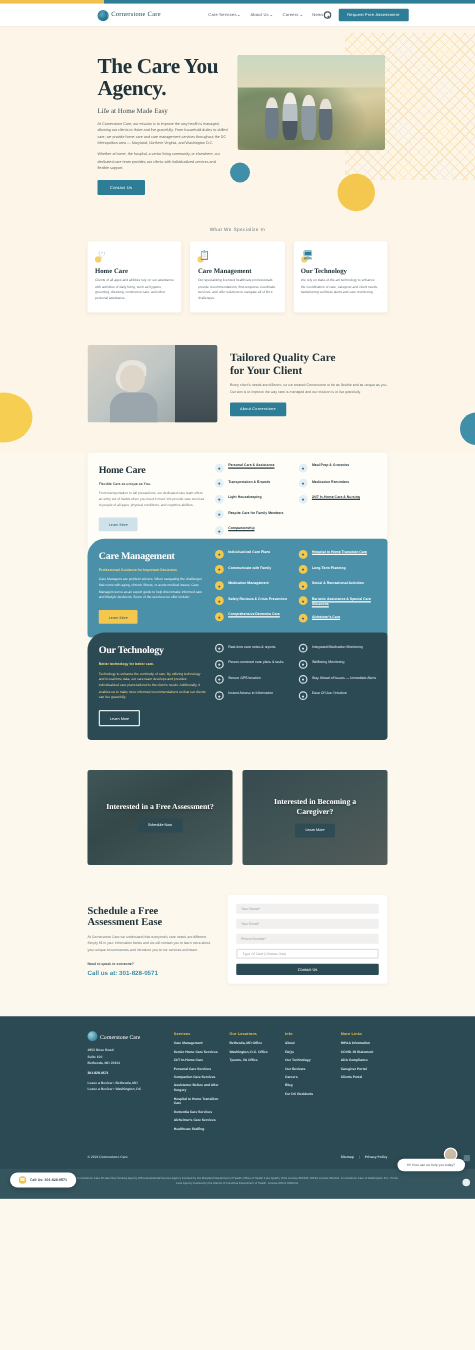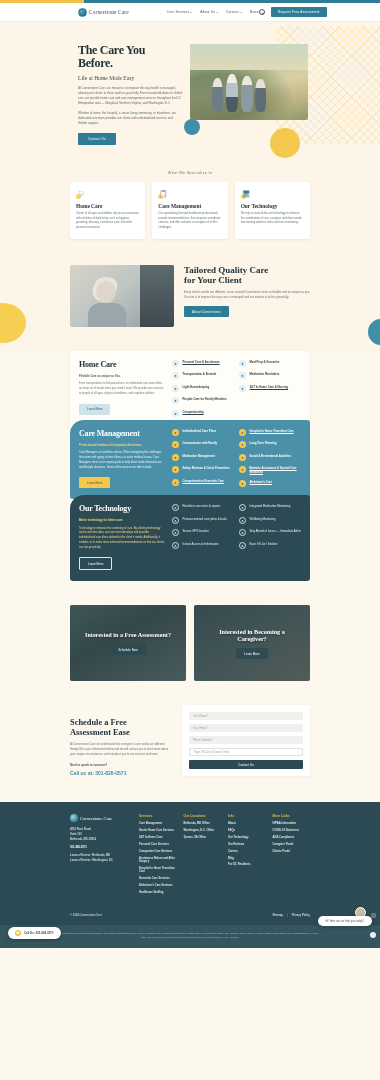--- a/index.html
+++ b/index.html
@@ -52,21 +52,21 @@
   .hero { position:relative; background:#fdf6e8; padding: 16px 0 22px; overflow:hidden; }
   .hero-pattern {
     position:absolute; right:-6px; top:4px; width:110px; height:118px; opacity:.5;
     background-image:
       repeating-linear-gradient(45deg, transparent 0 5px, #f2d79a 5px 5.8px),
       repeating-linear-gradient(-45deg, transparent 0 5px, #f2d79a 5px 5.8px);
     border-radius: 4px;
   }
   .hero-inner { position:relative; display:flex; padding:0 22px 0 78px; gap:8px; }
   .hero-left { width: 104px; padding-top:6px; }
-  h1.hero-title { font-family:"Liberation Serif",serif; font-size:12px; line-height:1.08; color:#21333b; font-weight:700; letter-spacing:-.3px; }
+  h1.hero-title { font-family:"Liberation Serif",serif; font-size:17px; line-height:1.08; color:#21333b; font-weight:700; letter-spacing:-.3px; }
   .hero-sub { font-family:"Liberation Serif",serif; font-size:5.6px; color:#3b4c54; margin-top:5px; }
   .hero-p { font-size:2.95px; line-height:1.75; color:#5c6a70; margin-top:5px; }
   .hero-p.second { margin-top:4px; }
   .btn-primary {
     display:inline-block; background:#2e7d96; color:#fff; font-size:3.2px;
     padding:4px 10px; border-radius:1px; margin-top:7px; letter-spacing:.2px; border:none; cursor:pointer;
     font-family:"Liberation Sans",sans-serif;
   }
   .hero-right { position:relative; width: 120px; }
   .hero-photo {
@@ -96,21 +96,21 @@
   .c3-icon { width:11px;height:11px; position:relative; margin-bottom:4px; }
   .c3-icon .blob{position:absolute;width:5px;height:5px;border-radius:50%;background:#f3c84e;left:0;bottom:0;opacity:.85;}
   .c3-icon .gl{position:absolute;inset:0;display:flex;align-items:center;justify-content:center;font-size:7px;color:#2e7d96;}
   .c3-title { font-family:"Liberation Serif",serif; font-size:5.4px; color:#21333b; font-weight:700; margin-bottom:3px; }
   .c3-body { font-size:2.7px; line-height:1.75; color:#66747a; }
 
   
   .tailored { background:#fdf6e8; padding: 6px 0 24px; position:relative; overflow:hidden; }
   .blob-left { position:absolute; left:-20px; top:44px; width:46px;height:40px;border-radius:50%;background:#f6cf52; }
   .blob-right { position:absolute; right:-14px; top:60px; width:26px;height:26px;border-radius:50%;background:#3f8fa8; }
-  .tail-inner { position:relative; display:flex; gap:10px; padding:0 70px; }
+  .tail-inner { position:relative; display:flex; gap:10px; padding:0 70px; align-items:center; }
   .tail-photo {
     width:104px;height:62px;border-radius:2px; flex:none;
     background:
       radial-gradient(circle at 32% 42%, #ece6dd 0 13%, transparent 14%),
       linear-gradient(140deg,#d8d2c6 0%, #bfc6c4 45%, #8d9a9e 100%);
     position:relative; overflow:hidden;
   }
   .tp-head{position:absolute;left:26px;top:16px;width:20px;height:22px;border-radius:50%;background:#ded6c9;}
   .tp-hair{position:absolute;left:25px;top:12px;width:22px;height:13px;border-radius:50% 50% 0 0;background:#e8e4de;}
   .tp-body{position:absolute;left:18px;bottom:0;width:38px;height:24px;border-radius:12px 12px 0 0;background:#9aa6ab;}
@@ -170,21 +170,21 @@
     flex:1; height:76px; border-radius:2px; position:relative; overflow:hidden;
     display:flex; flex-direction:column; align-items:center; justify-content:center; gap:5px;
   }
   .cta.a { background: linear-gradient(150deg,#5a6f68 0%, #46564f 40%, #6b7a72 100%); }
   .cta.b { background: linear-gradient(150deg,#4a5b5c 0%, #5d6b64 45%, #7d7a6c 100%); }
   .cta:after{content:"";position:absolute;inset:0;background:rgba(32,56,66,.45);}
   .cta-t { position:relative; z-index:2; font-family:"Liberation Serif",serif; font-size:6.2px; color:#fff; font-weight:700; text-align:center; line-height:1.25; padding:0 10px; text-shadow:0 1px 2px rgba(0,0,0,.4); }
   .cta-b { position:relative; z-index:2; background:rgba(44,74,84,.85); color:#fff; font-size:3px; padding:3.5px 8px; border-radius:1px; border:none; cursor:pointer; font-family:"Liberation Sans",sans-serif; }
 
   
-  .sched { display:flex; gap:10px; padding: 0 70px 26px; align-items:flex-end; }
+  .sched { display:flex; gap:10px; padding: 0 70px 26px; align-items:center; }
   .sched-left { width:102px; padding-top:2px; }
   .sched-title { font-family:"Liberation Serif",serif; font-size:8.4px; line-height:1.12; color:#21333b; font-weight:700; }
   .sched-p { font-size:2.8px; line-height:1.8; color:#66747a; margin-top:5px; }
   .sched-q { font-size:2.8px; color:#4a5b62; margin-top:6px; font-weight:700; }
   .sched-call { font-size:5px; color:#21333b; font-weight:700; margin-top:3px; }
   .sched-call span { color:#3f8fa8; }
   .sched-right { flex:1; background:#fff; padding:7px; border-radius:2px; box-shadow:0 1px 3px rgba(60,50,20,.06); }
   .fld { background:#f1f0ee; height:8px; border-radius:1px; display:flex; align-items:center; padding:0 4px; margin-bottom:4px; font-size:2.8px; color:#9aa1a4; }
   .fld.sel { background:#fff; border:.6px solid #e3e1dd; }
   .f-submit { background:#2c4a54; color:#fff; height:9px; border-radius:1px; display:flex;align-items:center;justify-content:center; font-size:3.2px; margin-top:3px; border:none; width:100%; cursor:pointer; font-family:"Liberation Sans",sans-serif; }
@@ -255,21 +255,21 @@
     <button class="btn-hdr">Request Free Assessment</button>
   </div>
 </div>
 
 <section class="hero">
   <div class="hero-pattern"></div>
   <div class="hero-inner">
     <div class="hero-left">
       <h1 class="hero-title">
         <span>The Care You</span><br>
-        <span>Before.</span>
+        <span>Agency.</span>
       </h1>
       <div class="hero-sub">Life at Home Made Easy</div>
       <div class="hero-p">At Cornerstone Care, our mission is to improve the way health is managed, allowing our clients to thrive and live gracefully. From household duties to skilled care, we provide home care and care management services throughout the DC Metropolitan area — Maryland, Northern Virginia, and Washington D.C.</div>
       <div class="hero-p second">Whether at home, the hospital, a senior living community, or elsewhere, our dedicated care team provides our clients with individualized services and flexible support.</div>
       <button class="btn-primary">Contact Us</button>
     </div>
     <div class="hero-right">
       <div class="hero-photo">
         <div class="hp-sky"></div>
         <div class="hp-fig f1"></div>

